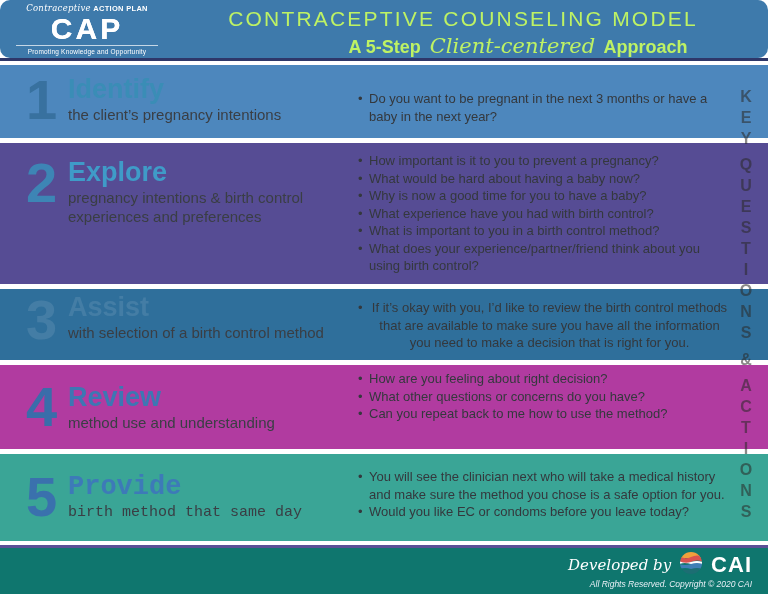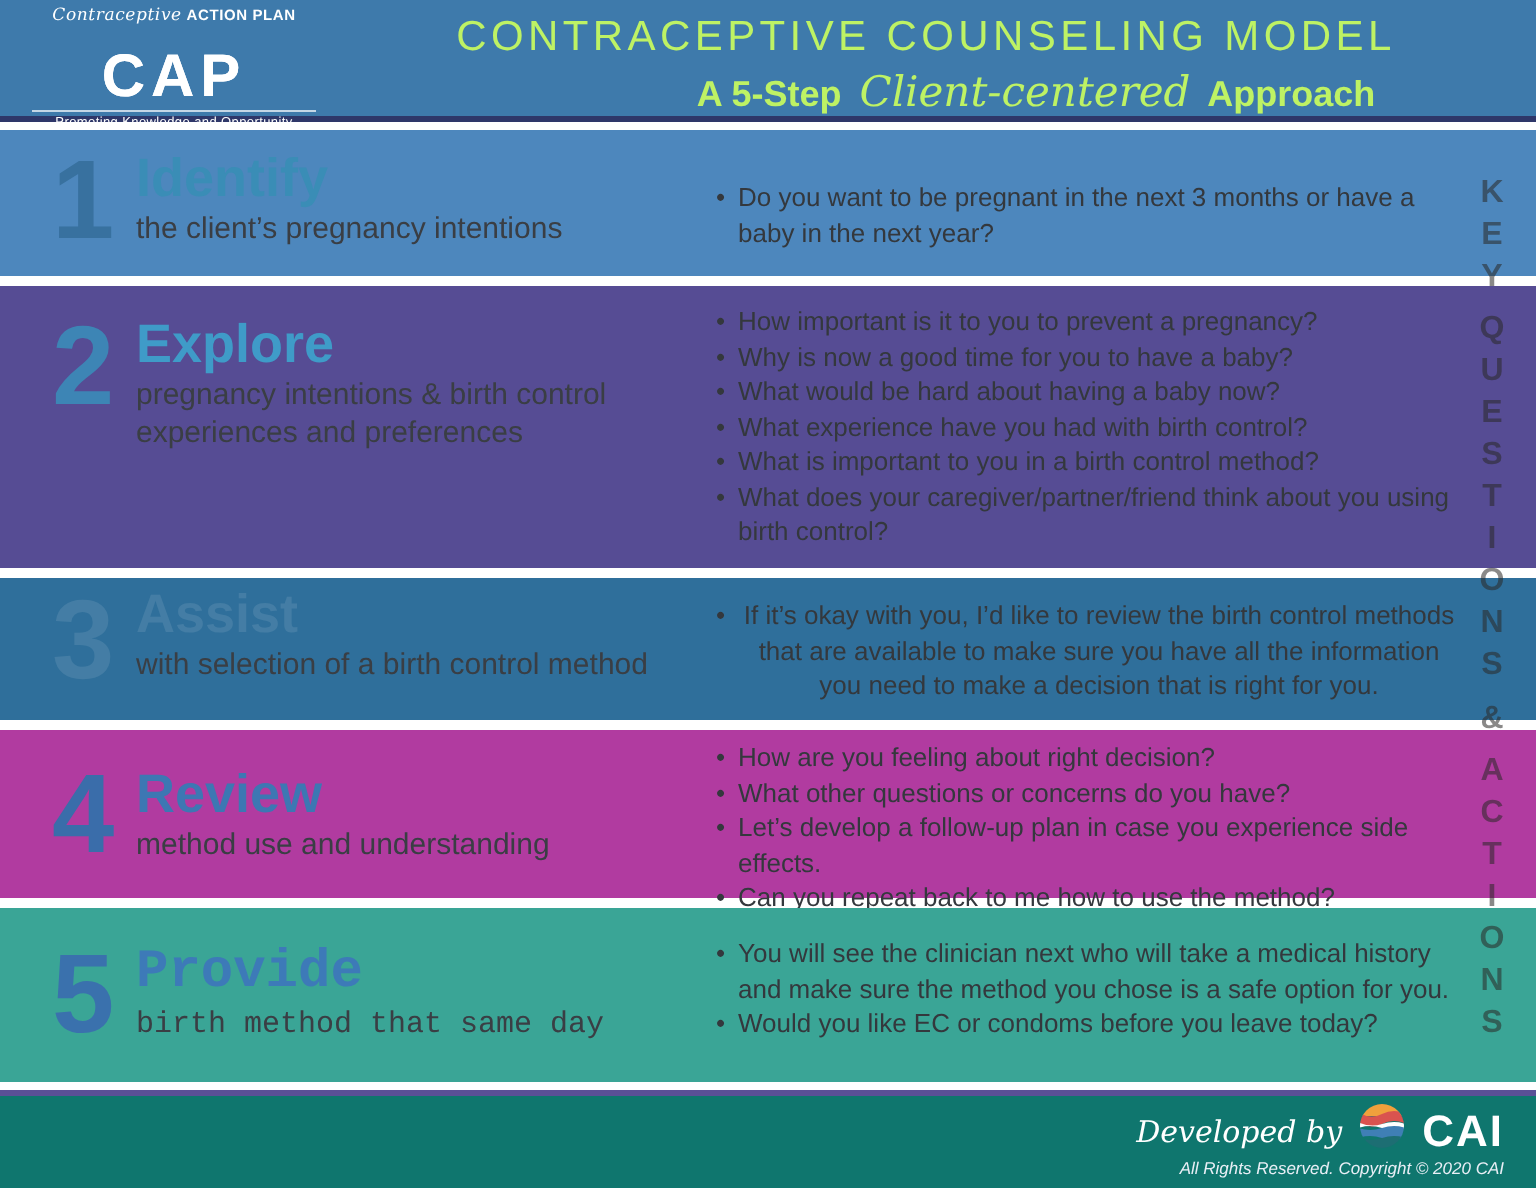--- a/index.html
+++ b/index.html
@@ -1,30 +1,30 @@
 <!DOCTYPE html>
 <html><head>
 <meta charset="utf-8">
 <style>
   * { margin:0; padding:0; box-sizing:border-box; }
   html,body { width:768px; height:594px; overflow:hidden; }
   body { font-family:"Liberation Sans", sans-serif; background:#fff; }
   .poster { position:relative; width:768px; height:594px; }
 
   
-  .header { position:relative; height:58px; }
+  .header { position:relative; height:58px;border-radius:10px; }
   .line-navy { height:3px; }
   .line-white { height:4px; background:#fff; }
   .line-purple { height:3px; }
 
   .logo { position:absolute; left:16px; top:3px; width:142px; height:52px; text-align:center; color:#fff; }
   .logo-top { font-size:7.5px; letter-spacing:.3px; white-space:nowrap; }
   .logo-top .logo-script { font-family:"DejaVu Serif", serif; font-style:italic; font-size:8.5px; }
   .logo-top .logo-caps { font-weight:bold; }
-  .logo-acronym { font-size:30px; font-weight:bold; letter-spacing:3px; line-height:30px; margin-top:11px;
+  .logo-acronym { font-size:30px; font-weight:bold; letter-spacing:3px; line-height:30px; margin-top:1px;
                   text-shadow:0 0 0 #fff; }
   .logo-tagline { font-size:6.5px; letter-spacing:.2px; margin-top:1px; border-top:1px solid rgba(255,255,255,.7); padding-top:2px; }
 
   .titles { position:absolute; left:170px; right:12px; top:7px; text-align:center; color:#bef264; }
   .title-main { font-size:21px; font-weight:normal; letter-spacing:2.2px; line-height:24px; }
   .title-sub { font-size:18px; font-weight:bold; margin-top:3px; transform:translateX(55px); }
   .script { font-family:"DejaVu Serif", serif; font-style:italic; font-weight:normal; }
   .title-sub .script { font-size:21px; padding:0 4px;margin-top:17px; }
 
   
@@ -111,25 +111,25 @@
   <div class="sep"></div>
 
   <div class="row row-2" style="background: rgb(86, 76, 148);">
     <div class="step-number" style="color: rgb(61, 133, 181);">2</div>
     <div class="step-text">
       <div class="step-title" style="color: rgb(63, 155, 200);">Explore</div>
       <div class="step-subtitle">pregnancy intentions &amp; birth control experiences and preferences</div>
     </div>
     <ul class="bullets">
         <li>How important is it to you to prevent a pregnancy?</li>
+        <li>What would be hard about having a baby now?</li>
         <li>Why is now a good time for you to have a baby?</li>
-        <li>What would be hard about having a baby now?</li>
         <li>What experience have you had with birth control?</li>
         <li>What is important to you in a birth control method?</li>
-        <li>What does your caregiver/partner/friend think about you using birth control?</li>
+        <li>What does your experience/partner/friend think about you using birth control?</li>
       </ul>
   </div>
   <div class="sep"></div>
 
   <div class="row row-3" style="background: rgb(47, 111, 155);">
     <div class="step-number" style="color: rgba(255, 255, 255, 0.1);">3</div>
     <div class="step-text">
       <div class="step-title" style="color: rgba(255, 255, 255, 0.1);">Assist</div>
       <div class="step-subtitle">with selection of a birth control method</div>
     </div>
@@ -141,21 +141,20 @@
 
   <div class="row row-4" style="background: rgb(177, 59, 160);">
     <div class="step-number" style="color: rgb(58, 109, 170);">4</div>
     <div class="step-text">
       <div class="step-title" style="color: rgb(61, 119, 179);">Review</div>
       <div class="step-subtitle">method use and understanding</div>
     </div>
     <ul class="bullets">
         <li>How are you feeling about right decision?</li>
         <li>What other questions or concerns do you have?</li>
-        <li>Let’s develop a follow-up plan in case you experience side effects.</li>
         <li>Can you repeat back to me how to use the method?</li>
       </ul>
   </div>
   <div class="sep"></div>
 
   <div class="row row-5" style="background: rgb(58, 165, 150);">
     <div class="step-number" style="color: rgb(58, 113, 173);">5</div>
     <div class="step-text">
       <div class="step-title" style="color: rgb(61, 122, 184);">Provide</div>
       <div class="step-subtitle">birth method that same day</div>

